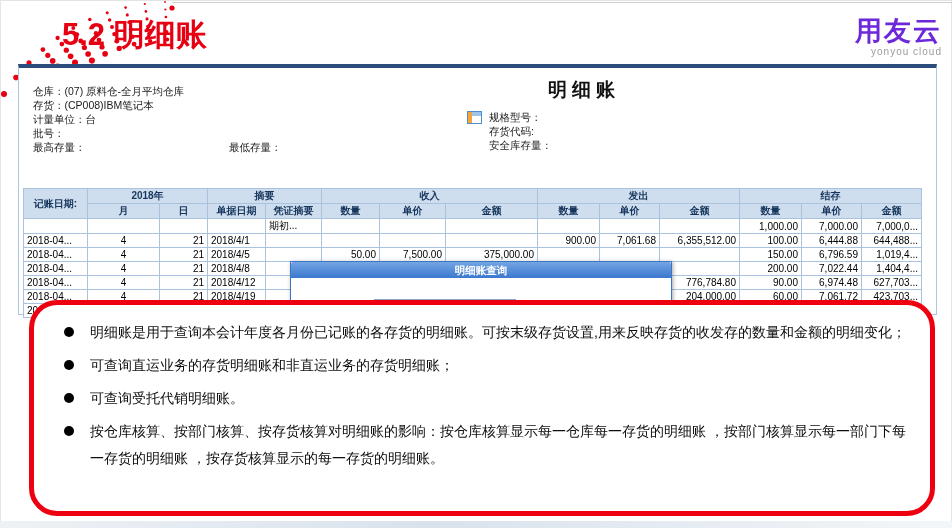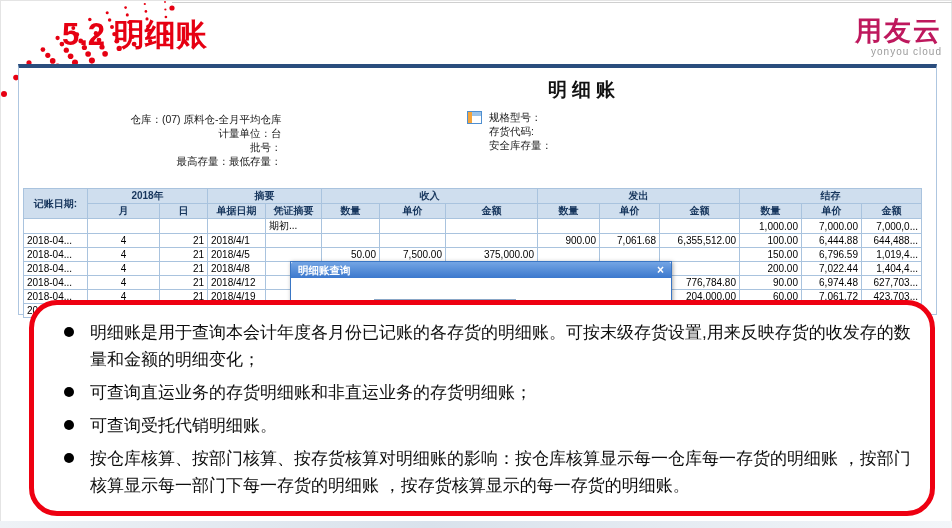--- a/index.html
+++ b/index.html
@@ -2,62 +2,62 @@
 <html><head>
 <meta charset="utf-8">
 <style>
   html,body{margin:0;padding:0;background:#fff;}
   .slide{position:relative;width:952px;height:528px;background:#fff;overflow:hidden;
          font-family:"Liberation Sans","DejaVu Sans",sans-serif;box-shadow:inset 0 0 0 1px #e4e4e4;}
   .top-line{position:absolute;top:2px;left:172px;right:0;height:1px;background:#cfcfcf;}
   .dots{position:absolute;left:0;top:0;}
   .slide-title{position:absolute;left:62px;top:14px;font-size:31px;font-weight:bold;color:#e60012;}
   .logo{position:absolute;right:10px;top:18px;text-align:right;line-height:1;}
-  .logo-main{font-size:27px;font-weight:bold;color:#be185d;letter-spacing:2px;margin-left:6px;}
+  .logo-main{font-size:27px;font-weight:bold;color:#6d28d9;letter-spacing:2px;margin-left:6px;}
   .logo-sub{font-size:10px;color:#9b9b9b;margin-top:2px;letter-spacing:1px;}
 
   
   .panel{position:absolute;left:18px;top:64px;width:917px;height:246px;background:#fff;
          border:1px solid #aec6e0;border-top:4px solid #2a4d7d;z-index:1;}
   .panel-title{position:absolute;left:529px;top:9px;font-size:19px;font-weight:bold;
                letter-spacing:5px;color:#111;}
   .info{position:absolute;font-size:10.5px;color:#1a1a1a;line-height:14px;white-space:nowrap;}
-  .info-left{left:14px;top:44px;text-align:right;}
+  .info-left{left:14px;top:16px;}
   .info-right{left:470px;top:42px;}
   .wlab{display:inline-block;width:196px;}
   .spec-icon{position:absolute;left:448px;top:43px;width:13px;height:11px;border:1px solid #4f8fd0;
              background:linear-gradient(90deg,#f4a43a 0 4px,rgba(0,0,0,0) 4px),
                         linear-gradient(180deg,#9cc3e8 0 4px,#fff 4px);}
   .ledger{position:absolute;left:4px;top:120px;width:898px;border-collapse:collapse;
           table-layout:fixed;font-size:10px;color:#000;background:#5eead4;}
   .ledger th,.ledger td{border:1px solid #a9c3de;padding:0 3px;overflow:hidden;white-space:nowrap;}
   .ledger th{background:#cfdeee;color:#17365d;font-weight:bold;height:11px;text-align:center;}
   .ledger td{height:13px;background:#fff;}
   .ta-l{text-align:left;} .ta-r{text-align:right;} .ta-c{text-align:center;}
 
   
   .dialog{position:absolute;left:271px;top:193px;width:380px;height:62px;background:#fff;
           border:1px solid #3a76c4;box-shadow:1px 1px 4px rgba(0,0,0,.35);z-index:3;}
   .dialog-titlebar{height:16px;background:linear-gradient(180deg,#74a5e4,#3b78cd);color:#fff;
           font-size:10.5px;font-weight:bold;line-height:16px;padding:0 7px;display:flex;
-          justify-content:space-between;align-items:center;border-radius:2px 2px 0 0;}
+          justify-content:space-between;align-items:center;border-radius:2px 2px 0 0;flex-direction:column;}
   .dialog-close{cursor:pointer;font-weight:bold;font-size:12px;line-height:14px;}
   .dialog-body{display:flex;align-items:center;gap:26px;padding:9px 0 0 13px;font-size:11px;color:#222;margin-top:12px;}
   .field-label{font-weight:bold;color:#333;}
   .dropdown{width:130px;height:17px;border:1px solid #89a6c6;background:#fff;display:flex;
             align-items:center;justify-content:space-between;padding:0 5px;font-size:10.5px;color:#111;cursor:pointer;}
   .dd-arrow{width:0;height:0;border-left:4px solid transparent;border-right:4px solid transparent;
             border-top:5px solid #666;}
 
   
   .redbox{position:absolute;left:29px;top:300px;width:906px;height:216px;box-sizing:border-box;
           border:5px solid #ee0011;border-radius:28px;background:#fff;z-index:5;
           padding:14px 16px 0 24px;}
   .notes{list-style:none;margin:0;padding:0;}
-  .notes li{position:relative;padding-left:32px;font-size:17px;line-height:27px;color:#0d0d0d;
+  .notes li{position:relative;padding-left:32px;font-size:14px;line-height:27px;color:#0d0d0d;
             margin-bottom:6px;}
   .bdot{position:absolute;left:6px;top:8px;width:10px;height:10px;border-radius:50%;background:#000;}
 
   .bottom-strip{position:absolute;left:0;right:0;bottom:0;height:7px;z-index:6;
           background:linear-gradient(90deg,#eef2f6,#d9e2ec 45%,#f3f6f9);}
 </style>
 </head>
 <body>
 
 <div class="slide">
@@ -130,20 +130,21 @@
   <div class="logo">
     <div class="logo-main">用友云</div>
     <div class="logo-sub">yonyou cloud</div>
   </div>
 
   <div class="panel">
     <div class="panel-title">明细账</div>
 
     <div class="info info-left">
       <div><span>仓库：</span><span>(07) 原料仓-全月平均仓库</span></div>
+      <div><span>存货：</span><span>(CP008)IBM笔记本</span></div>
       <div><span>计量单位：</span><span>台</span></div>
       <div><span>批号：</span></div>
       <div><span class="wlab">最高存量：</span><span>最低存量：</span></div>
     </div>
 
     <div class="spec-icon"></div>
 
     <div class="info info-right">
       <div><span>规格型号：</span></div>
       <div><span>存货代码:</span></div>

